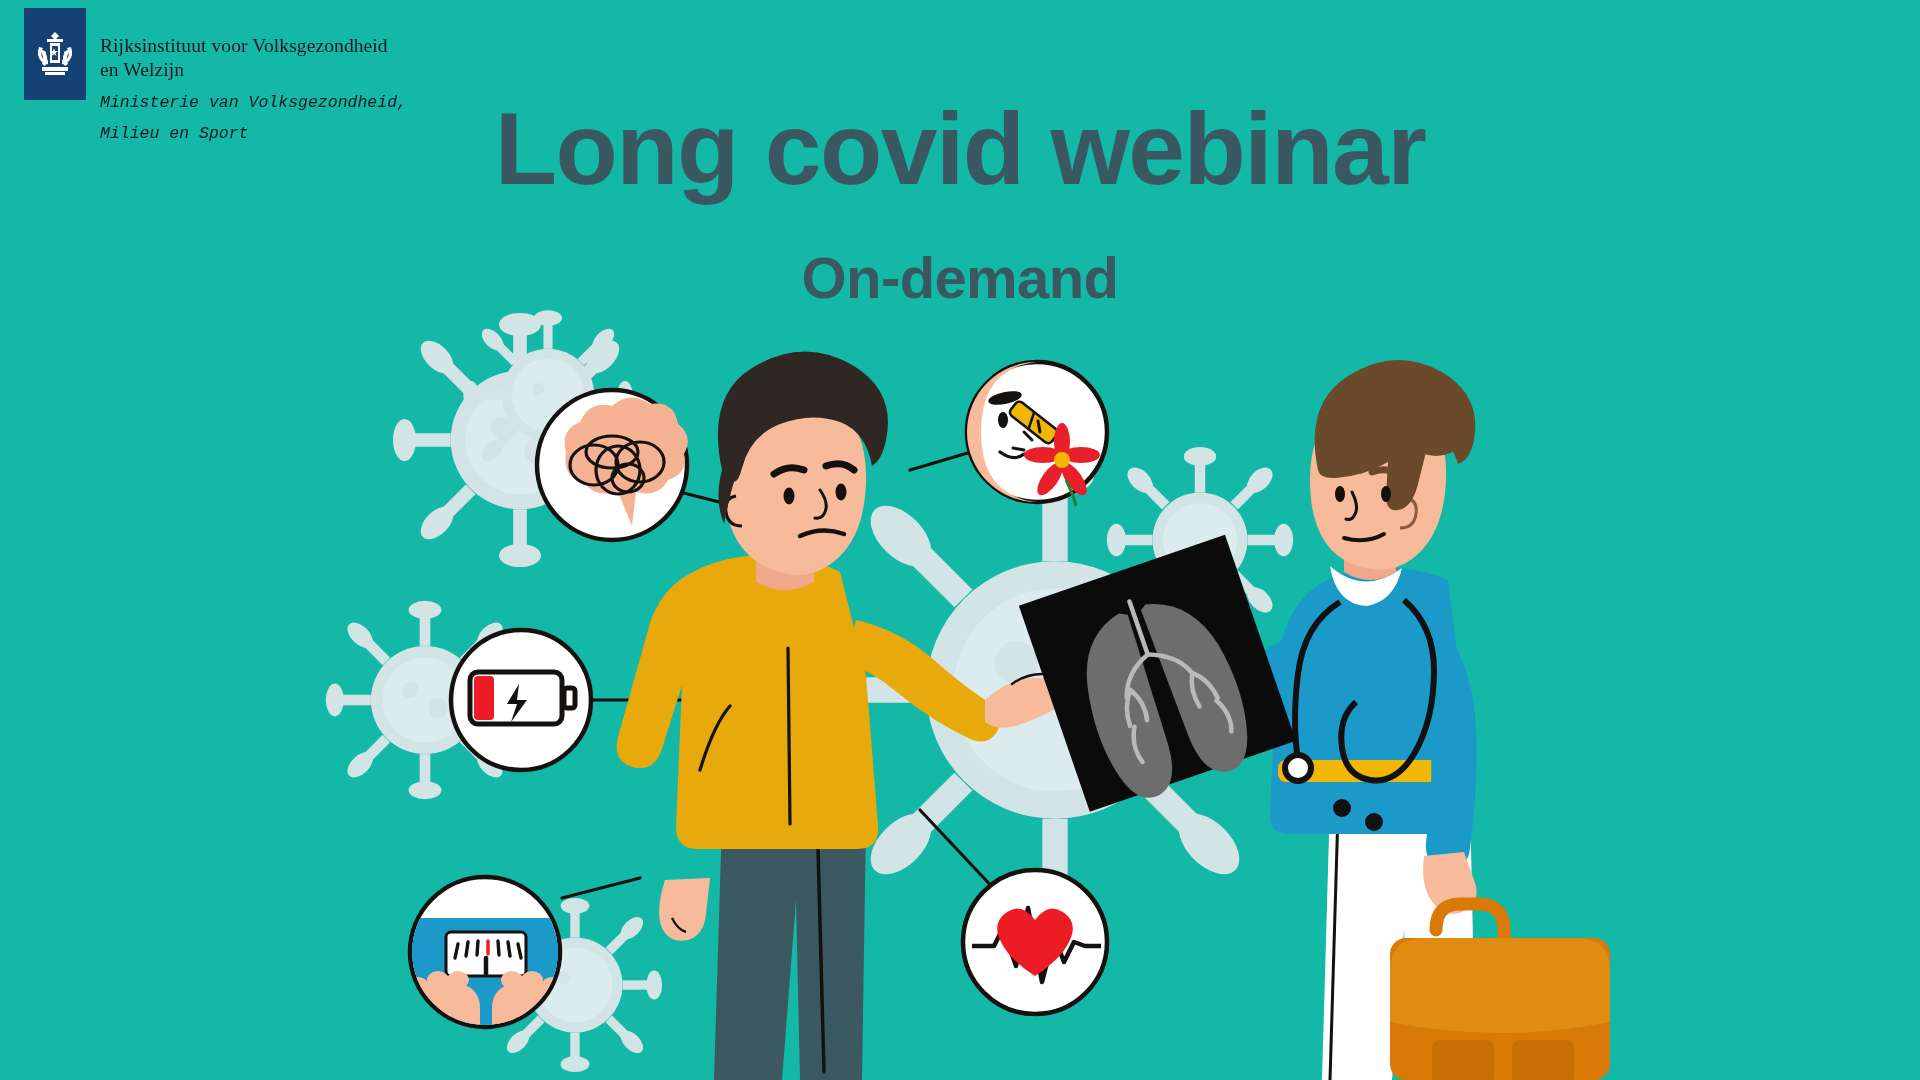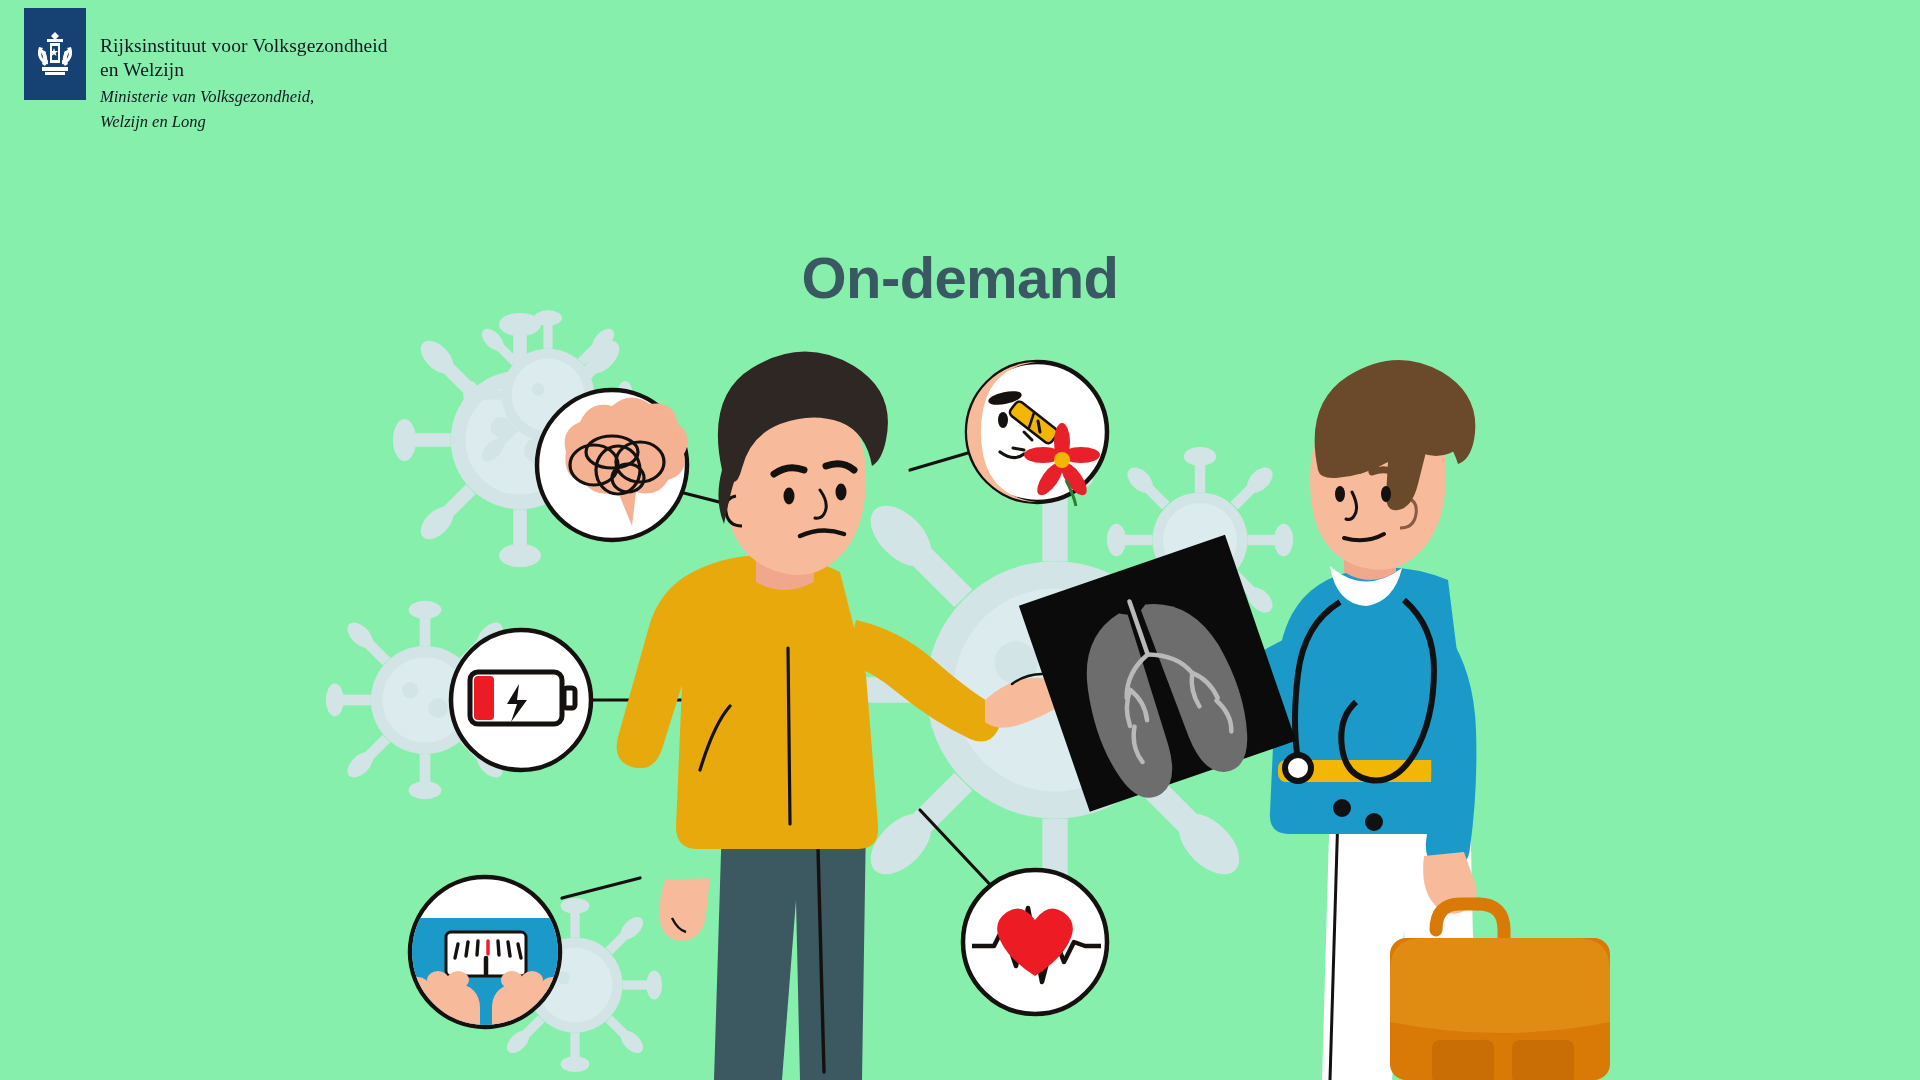--- a/index.html
+++ b/index.html
@@ -2,29 +2,29 @@
 <html><head>
 <meta charset="utf-8">
 <style>
   html,body{margin:0;padding:0;}
   body{
     width:1920px;height:1080px;overflow:hidden;
     font-family:"Liberation Sans", sans-serif;
     background:#e4f2f7;
     position:relative;
   }
-  #stage{position:absolute;inset:0;background:#86efac;overflow:hidden;}
+  #stage{position:absolute;inset:0;background:#14b8a6;overflow:hidden;}
 
   
   .logo-wrap{position:absolute;left:24px;top:8px;display:flex;align-items:flex-start;z-index:40;}
   .logo-bar{width:62px;height:92px;background:#154273;position:relative;flex:none;}
   .logo-crest{position:absolute;left:50%;top:52%;transform:translate(-50%,-50%);}
   .logo-text{margin-left:14px;padding-top:26px;color:#101820;line-height:1.22;}
   .logo-l1{font-family:"Liberation Serif", serif;font-size:19.5px;letter-spacing:.1px;}
-  .logo-l2{font-family:Liberation Serif, serif;font-size:16.5px;font-style:italic;margin-top:4px;line-height:1.3;}
+  .logo-l2{font-family:Liberation Mono, monospace;font-size:16.5px;font-style:italic;margin-top:10px;line-height:1.3;}
 
   
   .title{
     position:absolute;left:0;right:0;top:98px;text-align:center;
     font-size:102px;font-weight:bold;color:#3a5862;letter-spacing:-1.5px;
     line-height:1;z-index:30;
   }
   .subtitle{
     position:absolute;left:0;right:0;top:249px;text-align:center;
     font-size:58px;font-weight:bold;color:#3a5862;letter-spacing:-.6px;
@@ -510,19 +510,20 @@
           <path d="M11 43 h20 v3 h-20 z"></path>
           <circle cx="10" cy="24" r="2"></circle>
           <circle cx="32" cy="24" r="2"></circle>
         </g>
       </svg>
     </div>
     <div class="logo-text">
       <div class="logo-l1">Rijksinstituut voor Volksgezondheid</div>
       <div class="logo-l1">en Welzijn</div>
       <div class="logo-l2">Ministerie van Volksgezondheid,</div>
-      <div class="logo-l2">Welzijn en Long</div>
+      <div class="logo-l2">Milieu en Sport</div>
     </div>
   </div>
 
+  <div class="title">Long covid webinar</div>
   <div class="subtitle">On-demand</div>
 
 </div>
 
 </body></html>

